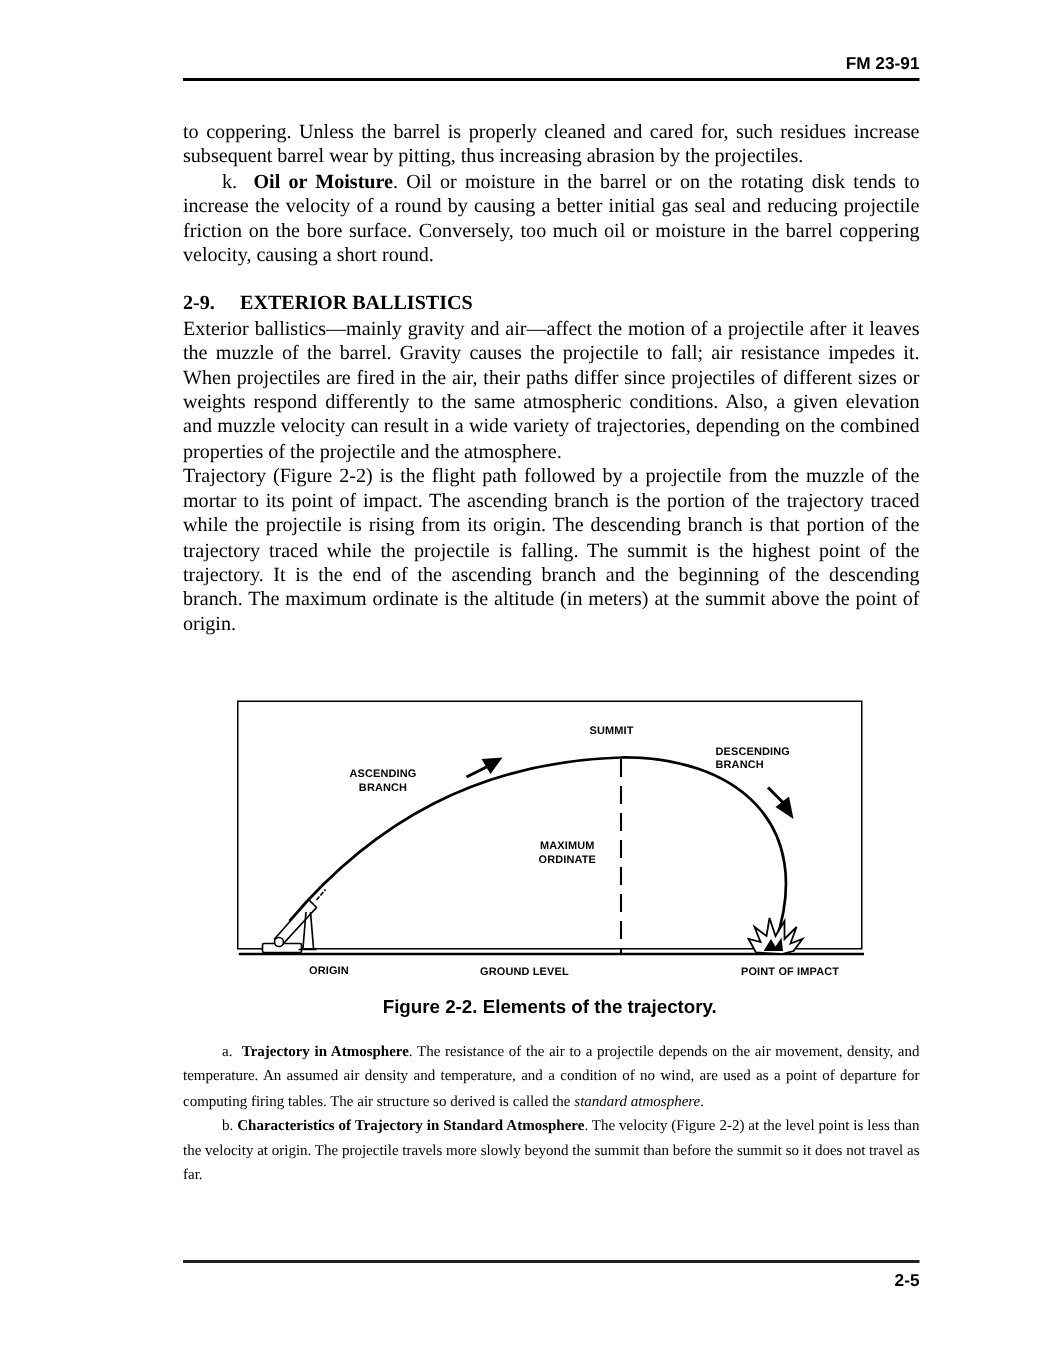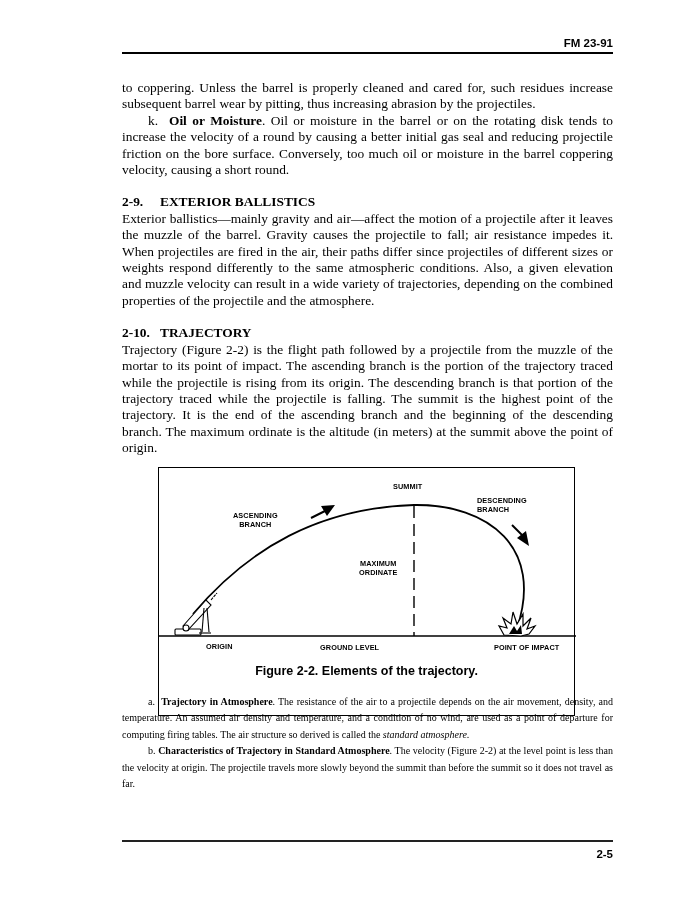--- a/index.html
+++ b/index.html
@@ -7,39 +7,38 @@
     .header-text { position: absolute; top: 37px; right: 82px; font-family: "Liberation Sans", sans-serif; font-weight: bold; font-size: 11.5px; }
     .rule { position: absolute; left: 122px; width: 491px; height: 2px; background: #000; }
     .rule.top { top: 52px; }
     .rule.bottom { top: 840px; height: 1.5px; background: #222; }
     .footer-text { position: absolute; top: 848px; right: 82px; font-family: "Liberation Sans", sans-serif; font-weight: bold; font-size: 11.5px; }
     .content { position: absolute; left: 122px; top: 80px; width: 491px; font-size: 13.4px; line-height: 16.4px; text-align: justify; }
     .content p { margin: 0; }
     .indent { text-indent: 26px; }
     .section-head { font-weight: bold; margin-top: 16px !important; }
     .section-head .num { display: inline-block; width: 38px; }
-    .figure-box { position: absolute; left: 158px; top: 467px; width: 417px; height: 249px; border: 1.6px solid #000; box-sizing: border-box; }
+    .figure-box { position: absolute; left: 158px; top: 467px; width: 417px; height: 166px; border: 1.6px solid #000; box-sizing: border-box; }
     .figure-box svg { position: absolute; left: 0; top: 0; }
     .fig-label { position: absolute; font-family: "Liberation Sans", sans-serif; font-weight: bold; font-size: 7.3px; line-height: 9px; text-align: center; letter-spacing: 0.1px; }
     .caption { position: absolute; left: 158px; width: 417px; top: 664px; text-align: center; font-family: Liberation Sans, sans-serif; font-weight: bold; font-size: 12.5px; }
     .content2 { position: absolute; left: 122px; top: 694px; width: 491px; font-size: 10px; line-height: 16.4px; text-align: justify; }
     .content2 p { margin: 0; }
   </style>
 </head>
 <body>
 
 <div class="header-text">FM 23-91</div>
 <div class="rule top"></div>
 
 <div class="content">
   <p>to coppering.  Unless the barrel is properly cleaned and cared for, such residues increase subsequent barrel wear by pitting, thus increasing abrasion by the projectiles.</p>
   <p class="indent"><span>k.</span>&nbsp; <b>Oil or Moisture</b><span>.  Oil or moisture in the barrel or on the rotating disk tends to increase the velocity of a round by causing a better initial gas seal and reducing projectile friction on the bore surface.  Conversely, too much oil or moisture in the barrel coppering velocity, causing a short round.</span></p>
   <p class="section-head"><span class="num">2-9.</span><span>EXTERIOR BALLISTICS</span></p>
   <p>Exterior ballistics—mainly gravity and air—affect the motion of a projectile after it leaves the muzzle of the barrel.  Gravity causes the projectile to fall; air resistance impedes it.  When projectiles are fired in the air, their paths differ since projectiles of different sizes or weights respond differently to the same atmospheric conditions.  Also, a given elevation and muzzle velocity can result in a wide variety of trajectories, depending on the combined properties of the projectile and the atmosphere.</p>
-  <p class="section-head"><span class="num">2-10.</span><span>TRAJECTORY</span></p>
   <p>Trajectory (Figure 2-2) is the flight path followed by a projectile from the muzzle of the mortar to its point of impact.  The ascending branch is the portion of the trajectory traced while the projectile is rising from its origin.  The descending branch is that portion of the trajectory traced while the projectile is falling.  The summit is the highest point of the trajectory.  It is the end of the ascending branch and the beginning of the descending branch.  The maximum ordinate is the altitude (in meters) at the summit above the point of origin.</p>
 </div>
 
 <div class="figure-box">
   <svg width="417" height="193" viewBox="0 0 417 193">
 
     <line x1="0" y1="168" x2="417" y2="168" stroke="#000" stroke-width="1.6"></line>
 
     <path d="M 34 146 C 90 80, 160 40, 255 37 C 330 36, 385 80, 358 160" fill="none" stroke="#000" stroke-width="1.8"></path>
 

